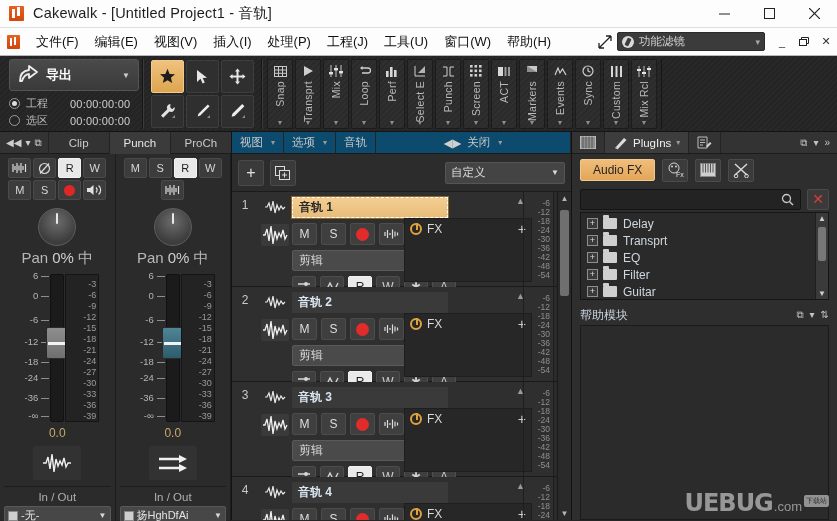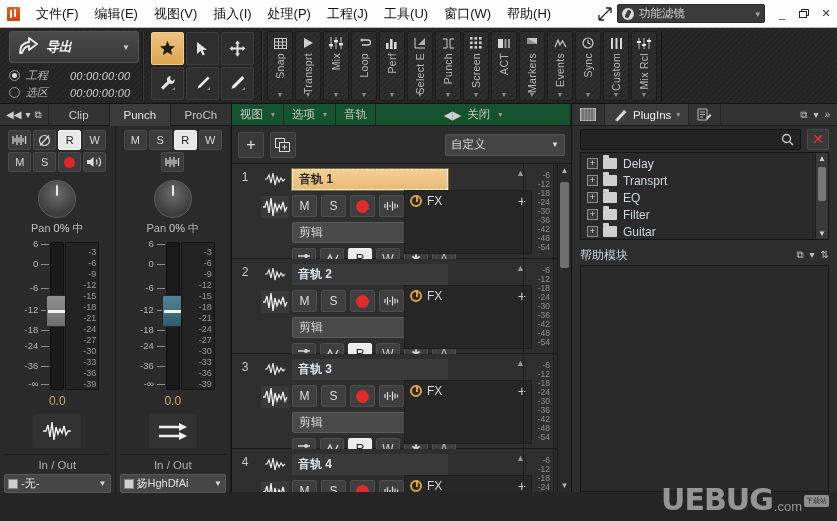--- a/index.html
+++ b/index.html
@@ -72,21 +72,21 @@
     display: flex; align-items: stretch; border-bottom: 1px solid #141414;
     padding: 3px 0 2px 0;
   }
   .tb-module {
     display:flex; align-items:stretch; border-left:1px solid #3a3a3a; border-right:1px solid #161616;
     padding: 0 3px;
   }
   .tb-module:first-child { border-left: none; }
 
   
-  .exp-wrap { display:flex; flex-direction:column; justify-content:flex-start; padding-left:6px;font-style:italic; }
+  .exp-wrap { display:flex; flex-direction:column; justify-content:flex-start; padding-left:6px; }
   .exp-btn {
     width: 130px; height: 32px; background: linear-gradient(180deg,#4a4a4a,#3a3a3a);
     border: 1px solid #545454; border-radius: 3px; display:flex; align-items:center;
     margin-bottom: 4px;
   }
   .exp-arrow { margin: 0 7px 0 7px; }
   .exp-label { color:#fff; font-size:13px; font-weight:bold; }
   .exp-caret { margin-left:auto; margin-right:8px; font-size:8px; color:#cfcfcf;}
   .radio-row { display:flex; align-items:center; height: 17px; font-size: 11px; color:#bdbdbd; }
   .radio {
@@ -141,21 +141,21 @@
   }
   .sq.lit { background:#e8e8e8; color:#1c1c1c; border-color:#f2f2f2; }
   .sq .dot { width:11px;height:11px;border-radius:50%;background:#e02727; }
   .knob-wrap { display:flex; flex-direction:column; align-items:center; margin-top:6px;}
   .knob {
     width:38px; height:38px; border-radius:50%;
     background: radial-gradient(circle at 50% 35%, #6c6c6c, #3d3d3d 70%);
     border:1px solid #5d5d5d; position:relative;
   }
   .knob::after{content:"";position:absolute;left:50%;top:4px;margin-left:-1px;width:2px;height:11px;background:#e8e8e8;border-radius:1px;}
-  .pan-lbl { font-size:11px; color:#b8b8b8; margin-top:3px;}
+  .pan-lbl { font-size:15px; color:#b8b8b8; margin-top:3px;}
   .pan-lbl .v { color:#cfcfcf; }
   .fader-area { display:flex; justify-content:center; margin-top:6px; gap:1px; }
   .scale-l { width:34px; position:relative; height:148px; }
   .scale-l .tk { position:absolute; right:0; font-size:9.5px; color:#b5b5b5; white-space:nowrap;}
   .scale-l .tk i { display:inline-block; width:8px; height:1px; background:#8e8e8e; vertical-align:middle; margin-left:3px;}
   .fader-track { width:14px; height:148px; background:#1b1b1b; border:1px solid #111; position:relative; border-radius:2px;}
   .fader-cap {
     position:absolute; left:-5px; width:24px; height:32px; border-radius:2px;
     border:1px solid #2a2a2a;
   }
@@ -173,21 +173,21 @@
   .io-sel {
     height:19px; background:#474747; border:1px solid #585858; border-radius:2px;
     display:flex; align-items:center; font-size:11px; color:#e2e2e2; padding:0 3px; margin-bottom:3px;
   }
   .io-sel .chip { width:10px;height:10px;background:#cfcfcf;border:1px solid #888; margin-right:3px; flex:none;}
   .io-sel .cv { margin-left:auto; font-size:8px; color:#d8d8d8;}
   .io-txt { overflow:hidden; white-space:nowrap; text-overflow:clip; }
 
   
   .trackview { width: 340px; background:#2e2e2e; display:flex; flex-direction:column; border-right:1px solid #131313;}
-  .tv-menubar { height:22px; background:#14532d; display:flex; align-items:stretch; border-bottom:1px solid #1b1b1b;}
+  .tv-menubar { height:22px; background:#0c4a6e; display:flex; align-items:stretch; border-bottom:1px solid #1b1b1b;}
   .tv-mi {
     display:flex; align-items:center; justify-content:center; font-size:11.5px; color:#c8c8c8;
     padding:0 8px; border-right:1px solid #242424;
   }
   .tv-mi .cv { font-size:8px; color:#9a9a9a; margin-left:8px;}
   .tv-mi.grow { flex:1; }
   .tv-toolrow { height:38px; display:flex; align-items:center; padding:0 6px; border-bottom:1px solid #1b1b1b; background:#2c2c2c; position:relative;}
   .tv-sq { width:26px;height:26px;background:#3a3a3a;border:1px solid #4a4a4a;border-radius:2px;display:flex;align-items:center;justify-content:center;color:#e0e0e0;font-size:16px;margin-right:6px;}
   .tv-combo {
     margin-left:auto; width:120px; height:22px; background:#444; border:1px solid #555; border-radius:2px;
@@ -267,29 +267,51 @@
   .pl-scroll{position:absolute;right:0;top:0;bottom:0;width:13px;background:#3a3a3a;border-left:1px solid #1e1e1e;}
   .pl-scroll .th{position:absolute;left:2px;right:2px;top:14px;height:34px;background:#777;border-radius:2px;}
   .pl-count{padding:4px 9px;font-size:11.5px;color:#b8b8b8;}
   .help-panel{margin:5px 8px 0 8px;flex:1;display:flex;flex-direction:column;}
   .help-hdr{height:20px;display:flex;align-items:center;font-size:12px;color:#c8d2dd;}
   .help-hdr .tools{margin-left:auto;display:flex;gap:6px;color:#c2c2c2;font-size:10px;}
   .help-body{flex:1;background:#2b2b2b;border:1px solid #1a1a1a;}
 
   
   .wm{position:absolute;right:8px;bottom:4px;display:flex;align-items:flex-end;opacity:.55;}
-  .wm .big{font-size:30px;font-weight:bold;color:#f0f0f0;letter-spacing:-1px;font-family:"DejaVu Sans",sans-serif;}
+  .wm .big{font-size:24px;font-weight:bold;color:#f0f0f0;letter-spacing:-1px;font-family:"DejaVu Sans",sans-serif;}
   .wm .dom{font-size:13px;color:#e8e8e8;margin-left:1px;margin-bottom:3px;}
   .wm .tagwrap{margin-left:2px;margin-bottom:10px;background:#e8e8e8;color:#333;font-size:7px;padding:1px 2px;border-radius:2px;}
 </style>
 </head>
 <body>
 
 <div id="app">
 
+  <div class="titlebar">
+    <div class="title-ico"></div>
+    <div class="title-text">Cakewalk - [Untitled Project1 - 音轨]</div>
+    <div class="win-btns">
+      <div class="win-btn">
+        <svg width="11" height="11">
+            <line x1="0" y1="6" x2="11" y2="6" stroke="#222" stroke-width="1"></line>
+          </svg>
+      </div>
+      <div class="win-btn">
+        <svg width="11" height="11">
+            <rect x="0.5" y="0.5" width="10" height="10" fill="none" stroke="#222" stroke-width="1"></rect>
+          </svg>
+      </div>
+      <div class="win-btn">
+        <svg width="11" height="11">
+            <line x1="0" y1="0" x2="11" y2="11" stroke="#222" stroke-width="1.2"></line>
+            <line x1="11" y1="0" x2="0" y2="11" stroke="#222" stroke-width="1.2"></line>
+          </svg>
+      </div>
+    </div>
+  </div>
 
   <div class="menubar">
     <div class="menu-ico"></div>
     <div class="menu-item">文件(F)</div>
     <div class="menu-item">编辑(E)</div>
     <div class="menu-item">视图(V)</div>
     <div class="menu-item">插入(I)</div>
     <div class="menu-item">处理(P)</div>
     <div class="menu-item">工程(J)</div>
     <div class="menu-item">工具(U)</div>
@@ -1023,20 +1045,44 @@
               <path d="M9 10 l4-4 1.5 1.5 -4 4z" fill="#cfcfcf"></path>
             </svg>
         </div>
         <div class="br-tabs-right">
           <span>⧉</span>
           <span>▾</span>
           <span>»</span>
         </div>
       </div>
 
+      <div class="br-fxrow">
+        <div class="afx-btn">Audio FX</div>
+        <div class="fx-sq">
+          <svg width="17" height="16" viewBox="0 0 17 16">
+              <circle cx="7" cy="6" r="5" fill="none" stroke="#d5d5d5"></circle>
+              <circle cx="5" cy="4.5" r="1" fill="#d5d5d5"></circle>
+              <circle cx="9" cy="4.5" r="1" fill="#d5d5d5"></circle>
+              <text x="9" y="15" font-size="7" fill="#e0e0e0" font-family="sans-serif">Fx</text>
+            </svg>
+        </div>
+        <div class="fx-sq">
+          <svg width="16" height="14" viewBox="0 0 16 14">
+              <rect x="0.5" y="0.5" width="15" height="13" fill="#cfcfcf" stroke="#888"></rect>
+              <path d="M3 0.5v9M5.5 0.5v9M8 0.5v9M10.5 0.5v9M13 0.5v9" stroke="#555"></path>
+            </svg>
+        </div>
+        <div class="fx-sq">
+          <svg width="17" height="15" viewBox="0 0 17 15">
+              <path d="M2 1 L14 12 M14 1 L2 12" stroke="#dcdcdc" stroke-width="1.4" fill="none"></path>
+              <circle cx="3" cy="13" r="1.8" fill="none" stroke="#dcdcdc"></circle>
+              <circle cx="13.5" cy="13" r="1.8" fill="none" stroke="#dcdcdc"></circle>
+            </svg>
+        </div>
+      </div>
 
       <div class="br-search">
         <div class="search-in">
           <input type="text" value="" style="">
           <svg width="13" height="13" viewBox="0 0 13 13">
               <circle cx="5.5" cy="5.5" r="4" fill="none" stroke="#c8c8c8" stroke-width="1.3"></circle>
               <line x1="8.5" y1="8.5" x2="12" y2="12" stroke="#c8c8c8" stroke-width="1.5"></line>
             </svg>
         </div>
         <div class="xbtn">✕</div>

